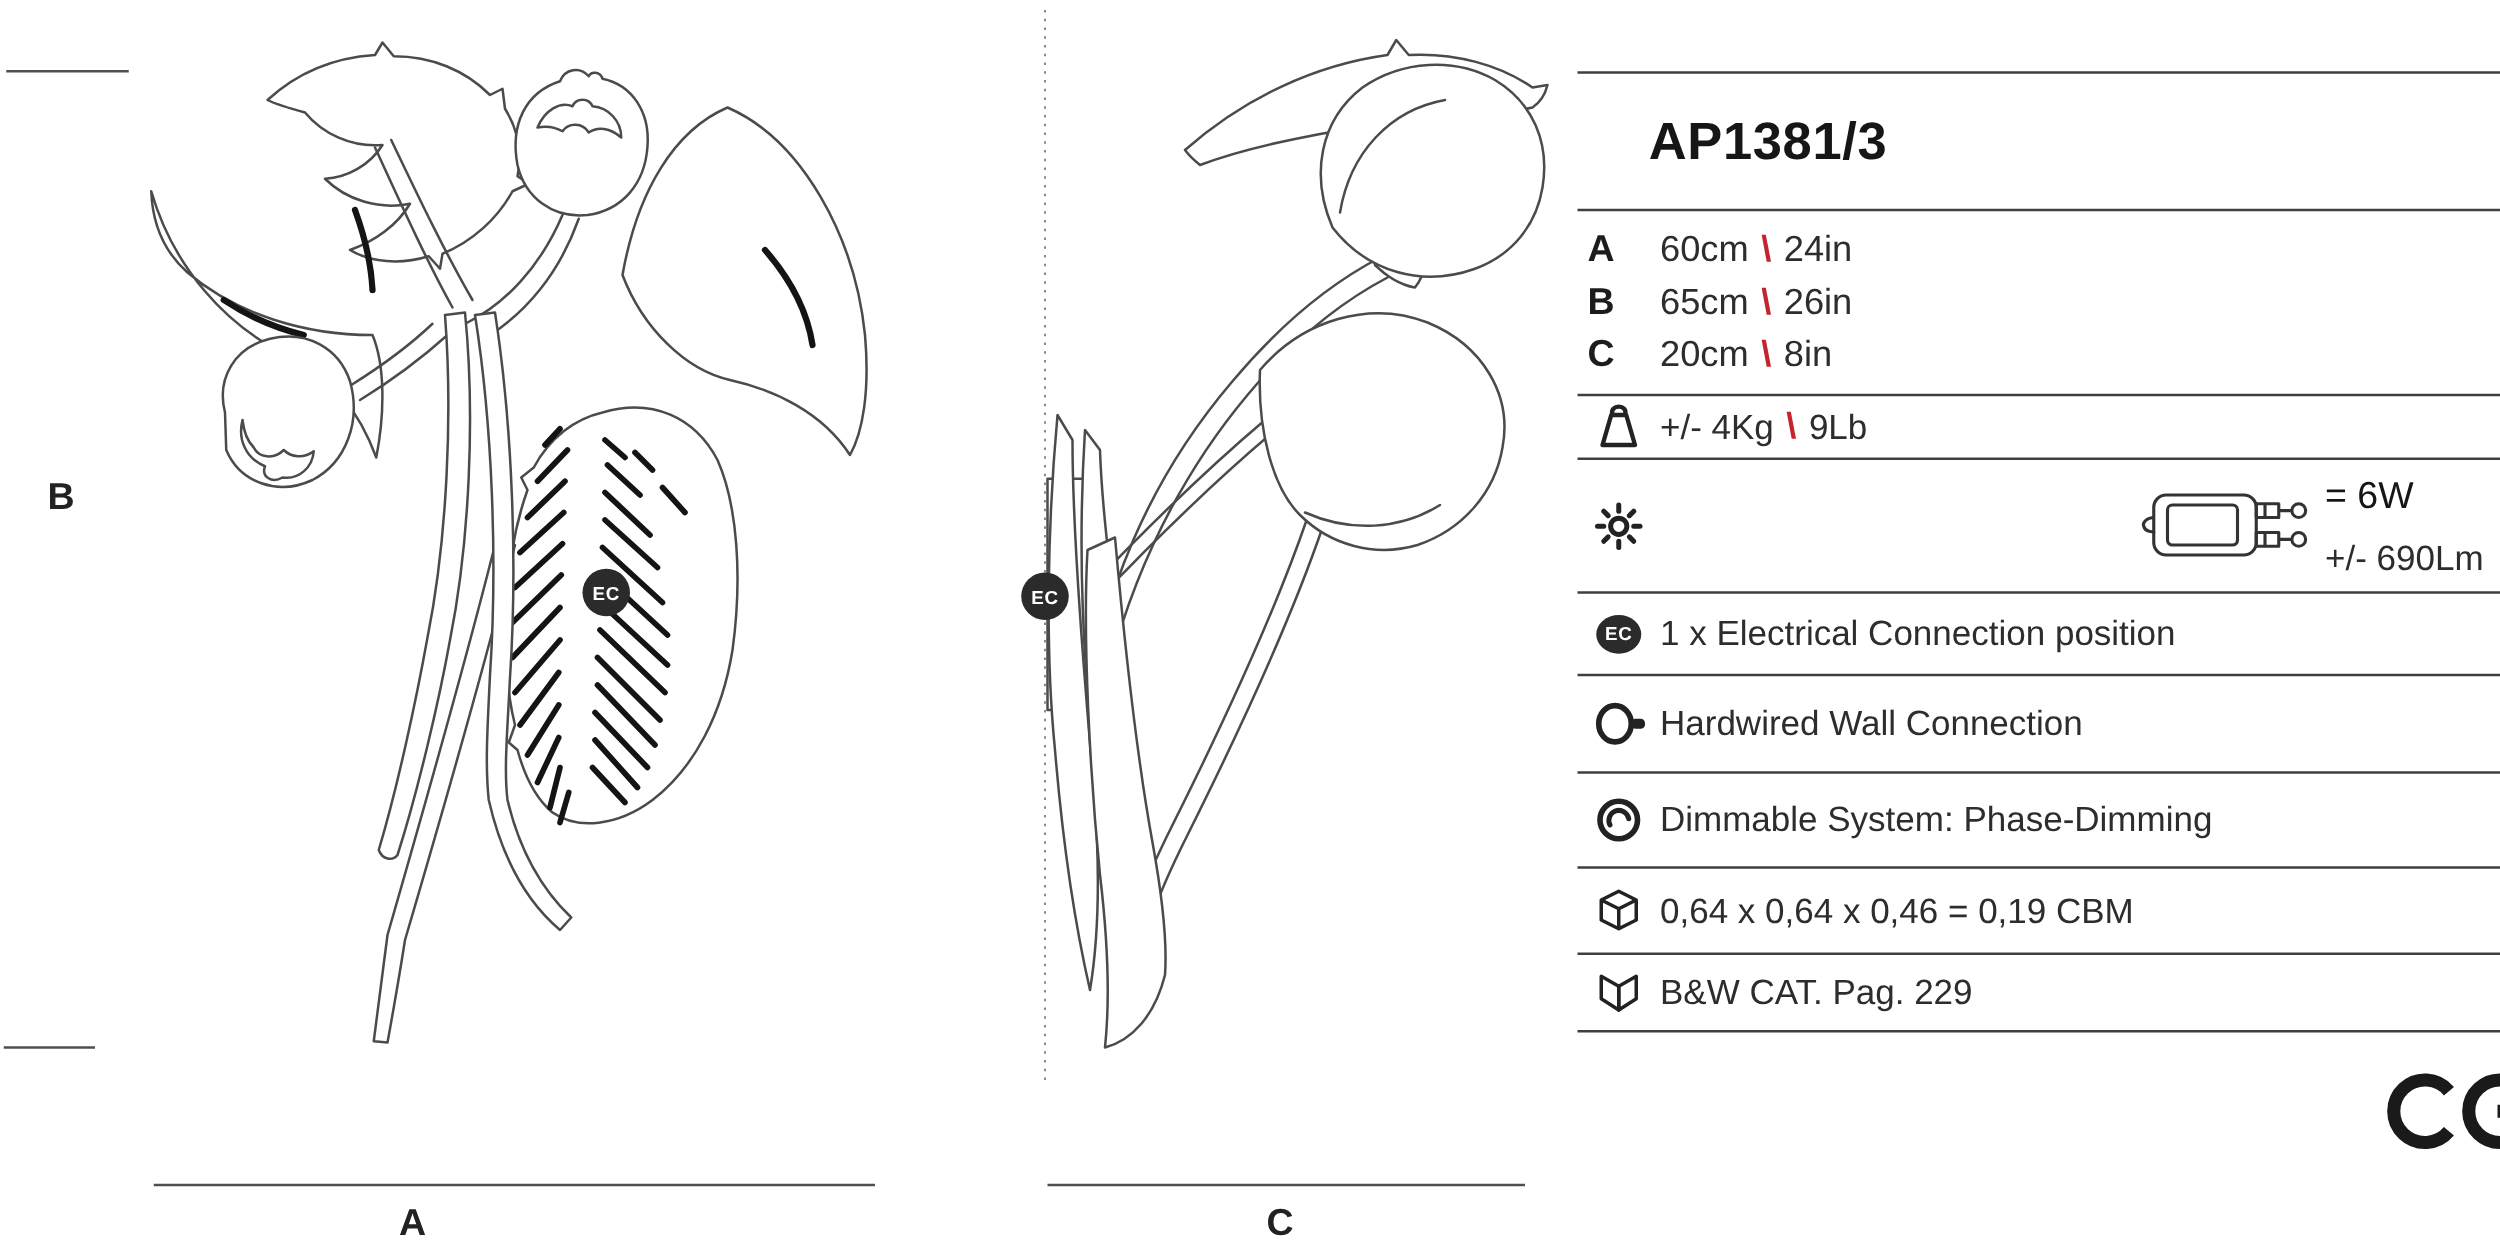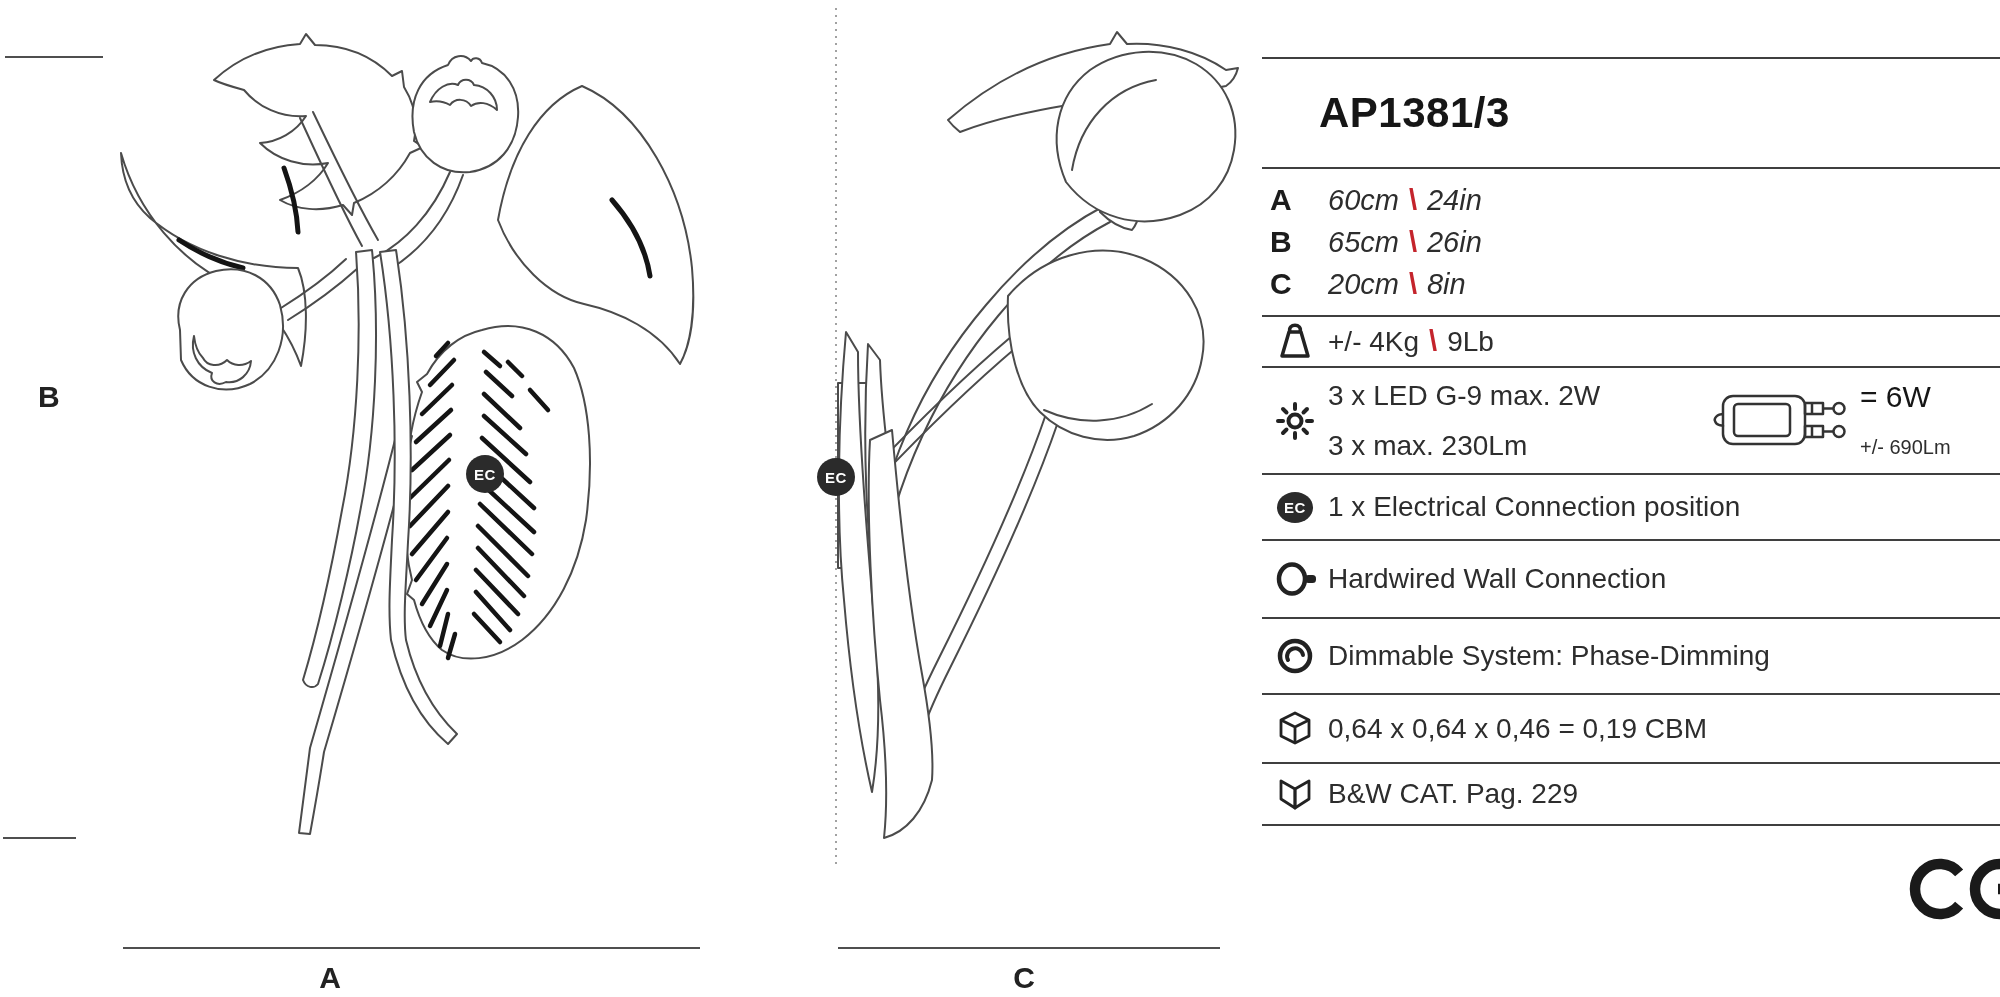--- a/index.html
+++ b/index.html
@@ -18,30 +18,30 @@
   .badge-bg{fill:#2b2b2b;}
 
   
   .spec{position:absolute;left:1243px;top:57px;width:757px;border-bottom:2px solid #3f3f3f;margin-left:19px;}
   .row{border-top:2px solid #3f3f3f;display:flex;align-items:center;box-sizing:border-box;position:relative;}
   .r-title{height:110px;padding-left:57px;}
   .r-title .title{font-size:42px;font-weight:bold;color:#161616;letter-spacing:.5px;}
   .r-dims{height:148px;display:block;padding-top:10px;}
   .dim-line{display:flex;align-items:center;height:42px;}
   .dim-letter{display:inline-block;width:58px;padding-left:8px;font-size:30px;font-weight:bold;color:#1c1c1c;}
-  .val{font-size:29px;font-style:italic;}
+  .val{font-size:29px;}
   .sep{color:#c4242c;font-weight:bold;font-size:29px;padding:0 10px;}
   .icon-col{width:66px;display:flex;justify-content:center;flex:0 0 66px;}
   .r-weight{height:51px;}
   .r-led{height:107px;}
   .led-lines{line-height:50px;font-size:28px;}
   .led-bulb{position:absolute;left:450px;top:21px;}
   .led-totals{position:absolute;left:598px;top:4px;line-height:50px;}
   .led-totals .tw{font-size:30px;font-weight:normal;color:#161616;}
-  .led-totals .tl{font-size:20px;}
+  .led-totals .tl{font-size:28px;}
   .r-ec{height:66px;}
   .r-hw{height:78px;}
   .r-dm{height:76px;}
   .r-cbm{height:69px;}
   .r-cat{height:62px;text-align:right;}
   .rtext{font-size:28px;}
   .ec-pill{width:36px;height:31px;border-radius:50%;background:#2b2b2b;color:#fff;
            display:flex;align-items:center;justify-content:center;font-size:15px;font-weight:bold;letter-spacing:.5px;}
   .ce{position:absolute;left:1908px;top:856px;overflow:visible;}
   .ce path{stroke:#1a1a1a;stroke-width:10.5;fill:none;}
@@ -215,24 +215,20 @@
               <line x1="0" y1="12" x2="0" y2="17"></line>
             <line x1="-12" y1="0" x2="-17" y2="0"></line>
               <line x1="12" y1="0" x2="17" y2="0"></line>
             <line x1="-8.5" y1="-8.5" x2="-12" y2="-12"></line>
               <line x1="8.5" y1="-8.5" x2="12" y2="-12"></line>
             <line x1="-8.5" y1="8.5" x2="-12" y2="12"></line>
               <line x1="8.5" y1="8.5" x2="12" y2="12"></line>
           </g>
         </svg>
       </span>
-      <div class="led-lines">
-        <div>3 x LED G-9 max. 2W</div>
-        <div>3 x max. 230Lm</div>
-      </div>
       <svg class="led-bulb" width="140" height="64" viewBox="0 0 140 64">
         <g fill="none" stroke="#333" stroke-width="2.5" stroke-linejoin="round">
           <path d="M 12,25 C 4,25 2,30 3,32 C 4,36 9,37 12,36"></path>
           <rect x="11" y="7" width="82" height="48" rx="10"></rect>
           <rect x="22" y="15" width="56" height="32" rx="4"></rect>
           <rect x="93" y="14" width="18" height="11"></rect>
           <rect x="93" y="37" width="18" height="11"></rect>
           <line x1="100" y1="14" x2="100" y2="25"></line>
           <line x1="100" y1="37" x2="100" y2="48"></line>
           <line x1="111" y1="19.5" x2="122" y2="19.5"></line>

